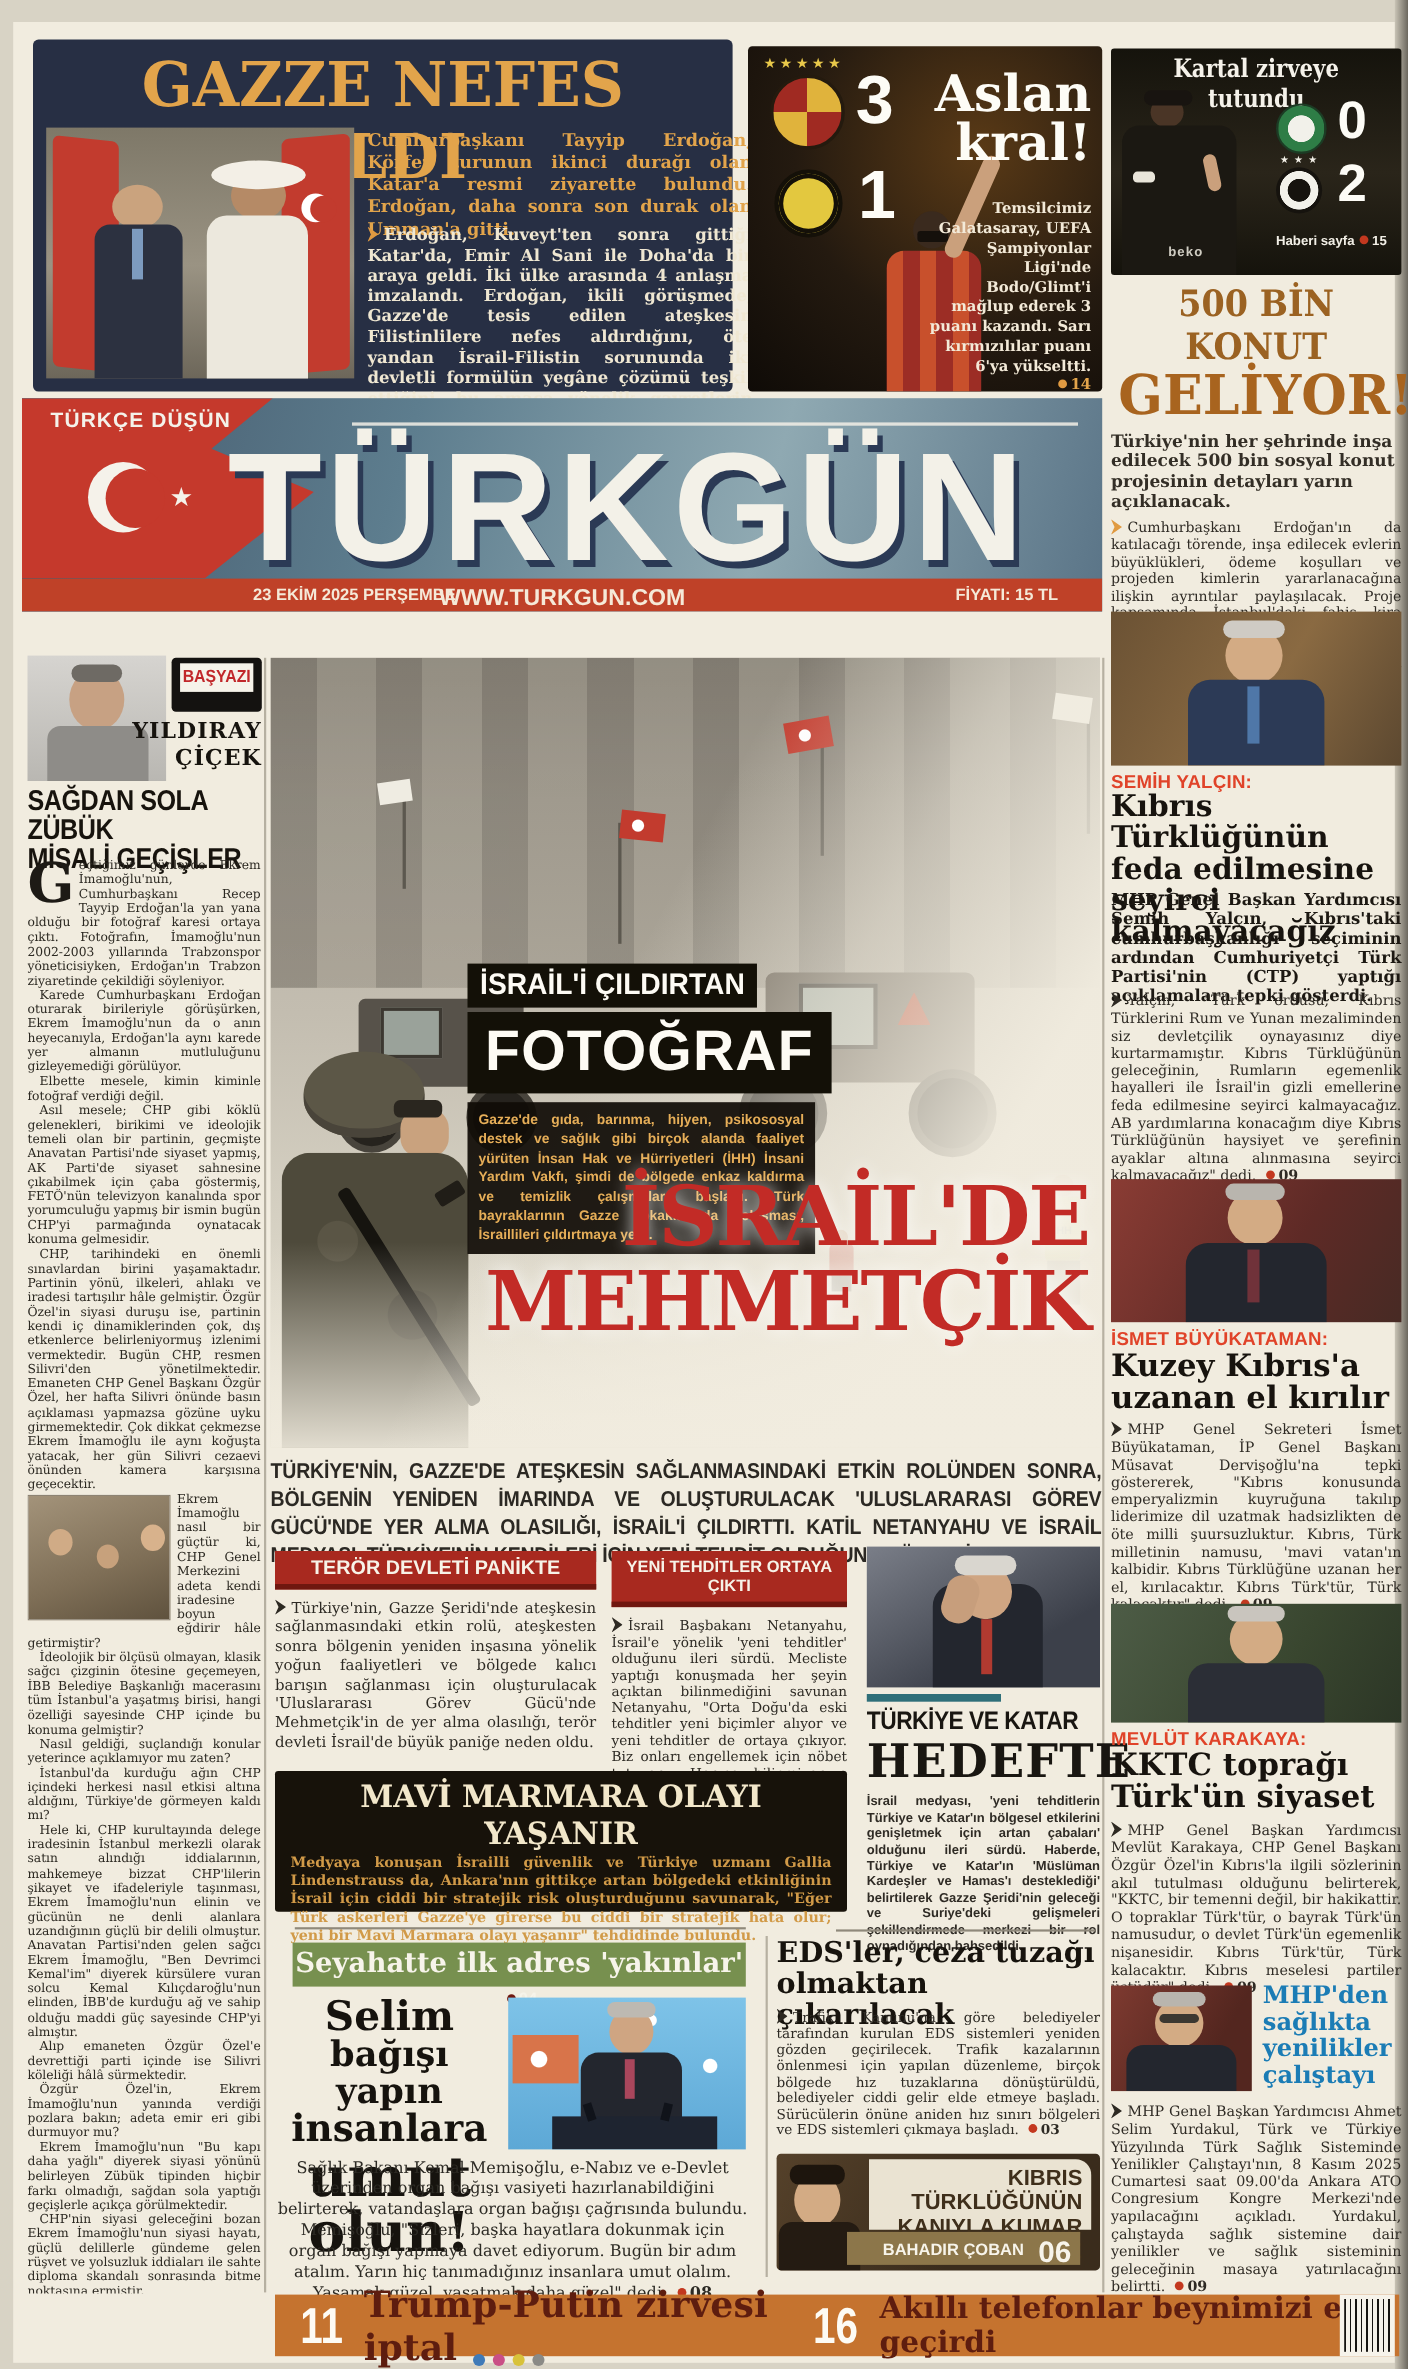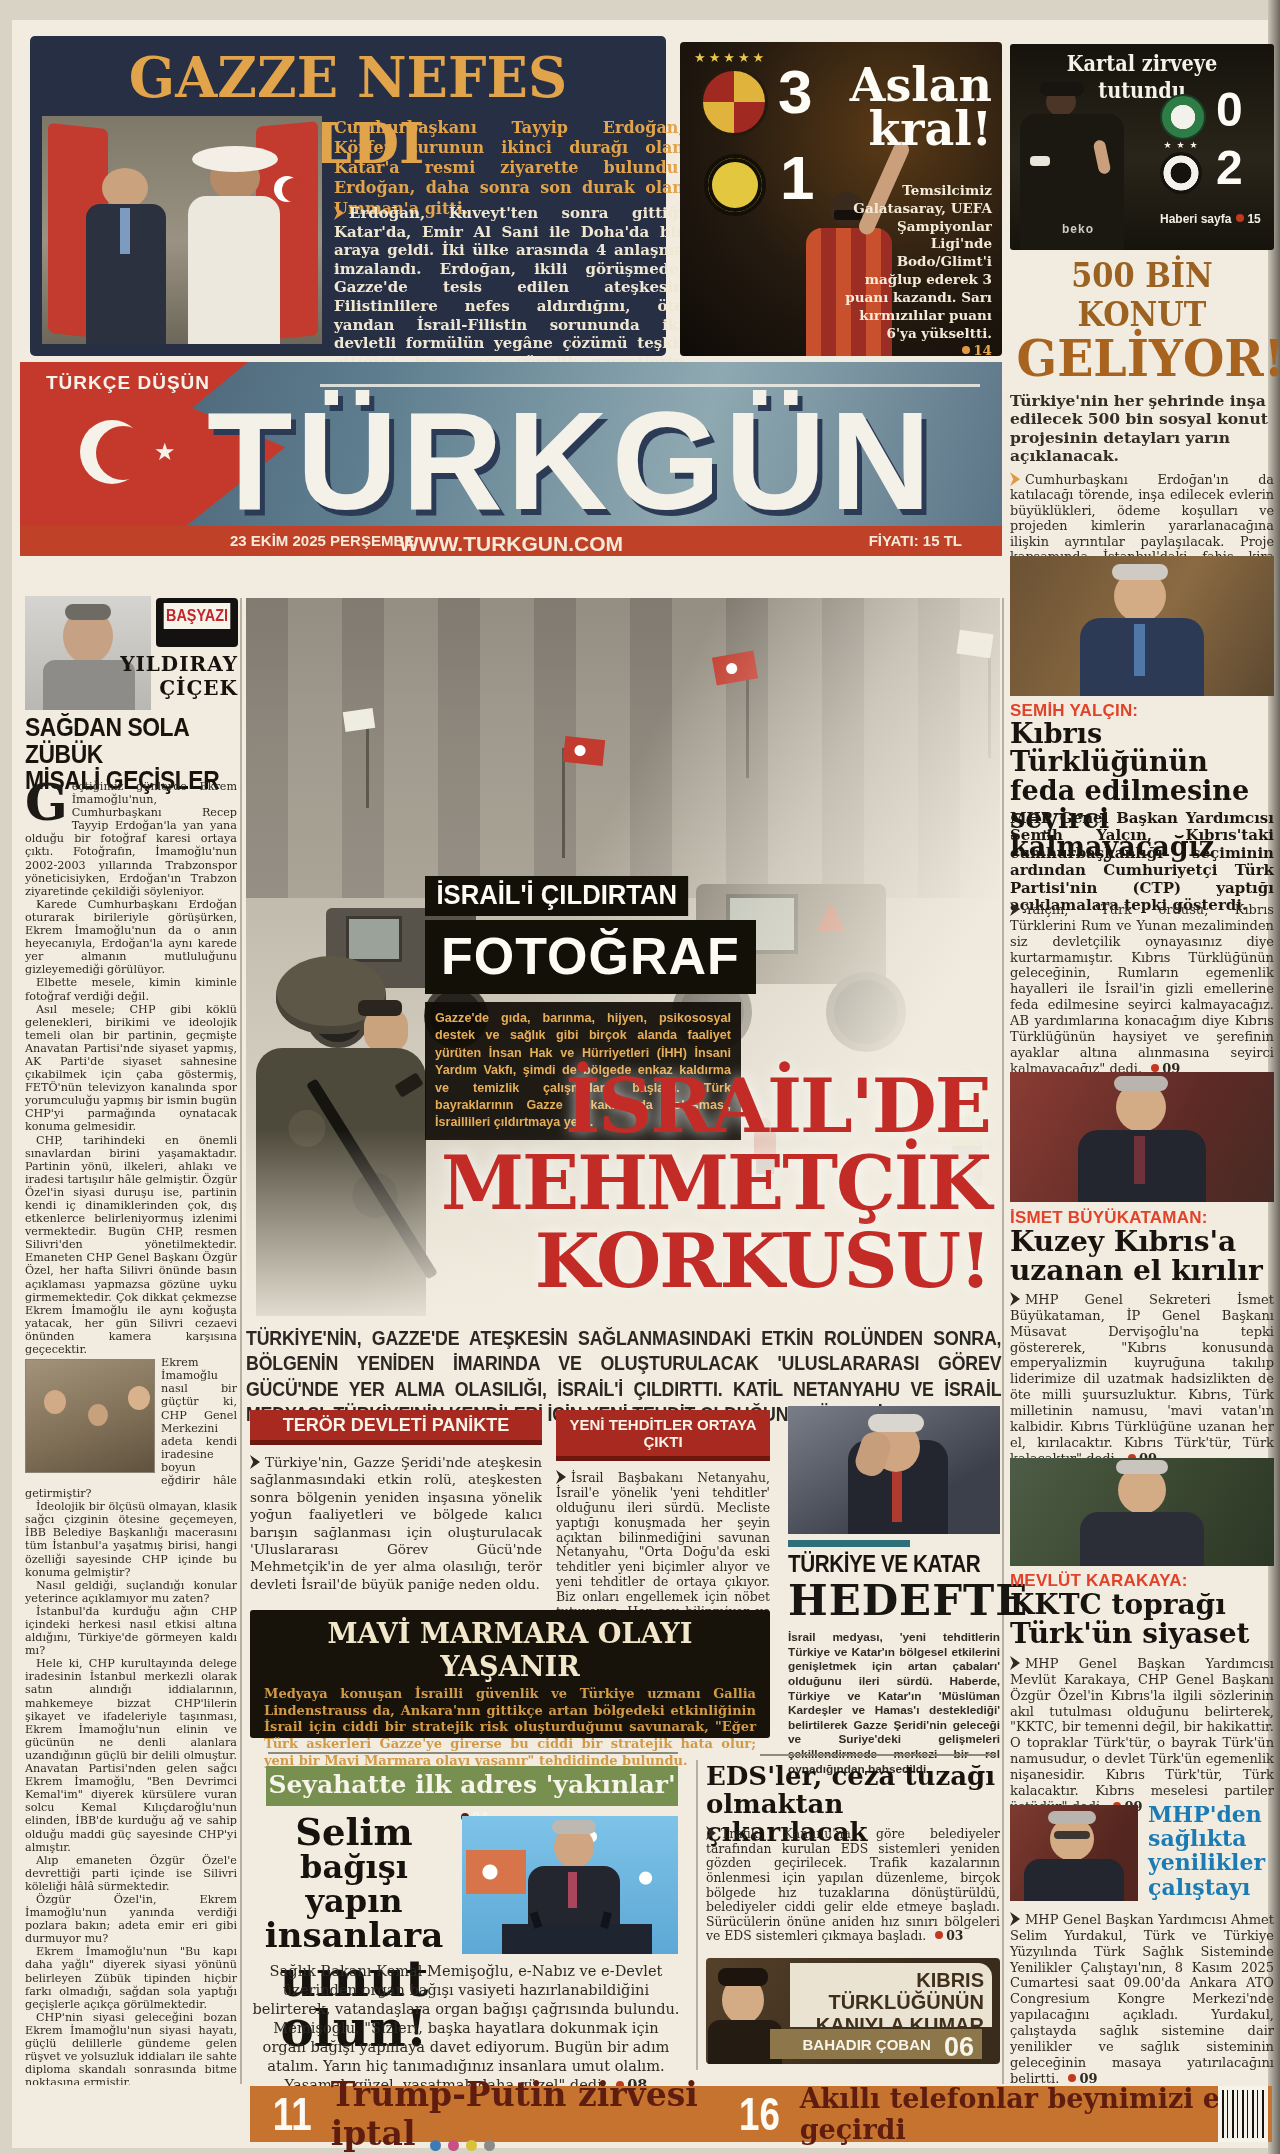--- a/index.html
+++ b/index.html
@@ -221,21 +221,20 @@
     <div class="abs" style="inset:0;background:linear-gradient(118deg,rgba(241,236,223,0) 42%,rgba(241,236,223,.55) 60%,rgba(241,236,223,.96) 80%),linear-gradient(rgba(241,236,223,0) 74%,rgba(241,236,223,.9) 100%);"></div>
   </div>
 
   <div class="abs sans" style="left:425px;top:876px;background:#131007;color:#fdfbf4;font-weight:900;font-size:27px;padding:4px 12px 5px;letter-spacing:0;transform:scaleX(.95);transform-origin:left;">İSRAİL'İ ÇILDIRTAN</div>
   <div class="abs sans" style="left:425px;top:920px;background:#131007;color:#fdfbf4;font-weight:900;font-size:52px;padding:6px 16px 8px;letter-spacing:1px;">FOTOĞRAF</div>
   <div class="abs sans just" style="left:425px;top:1002px;width:296px;background:rgba(16,12,6,.93);color:#e6ae58;font-weight:bold;font-size:12.6px;line-height:1.38;padding:8px 10px;">Gazze'de gıda, barınma, hijyen, psikososyal destek ve sağlık gibi birçok alanda faaliyet yürüten İnsan Hak ve Hürriyetleri (İHH) İnsani Yardım Vakfı, şimdi de bölgede enkaz kaldırma ve temizlik çalışmaları başlattı. Türk bayraklarının Gazze sokaklarında dolaşması, İsraillileri çıldırtmaya yetti.</div>
 
   <div class="abs rt" style="left:430px;top:1068px;width:560px;color:#c22b26;font-weight:900;font-size:75px;line-height:1.03;letter-spacing:-2px;font-family:'DejaVu Serif',serif;text-shadow:0 0 16px rgba(255,255,255,.75);">
     <div>İSRAİL'DE</div>
     <div>MEHMETÇİK</div>
-    <div>KORKUSU!</div>
   </div>
 
   <div class="abs sans just" style="left:246px;top:1326px;width:830px;transform:scaleX(.91);transform-origin:left top;font-weight:900;font-size:19.5px;line-height:1.3;color:#2b2823;letter-spacing:-.2px;">TÜRKİYE'NİN, GAZZE'DE ATEŞKESİN SAĞLANMASINDAKİ ETKİN ROLÜNDEN SONRA, BÖLGENİN YENİDEN İMARINDA VE OLUŞTURULACAK 'ULUSLARARASI GÖREV GÜCÜ'NDE YER ALMA OLASILIĞI, İSRAİL'İ ÇILDIRTTI. KATİL NETANYAHU VE İSRAİL MEDYASI, TÜRKİYE'NİN KENDİLERİ İÇİN YENİ TEHDİT OLDUĞUNU SÖYLEDİ.</div>
 
   <div class="abs" style="left:250px;top:1410px;width:292px;">
     <div class="hdr-red" style="font-size:18px;padding:5px 0 4px;">TERÖR DEVLETİ PANİKTE</div>
     <div class="just" style="margin-top:9px;font-size:13.6px;line-height:1.28;color:#2d2a24;">
       <span class="bullet"></span><span>Türkiye'nin, Gazze Şeridi'nde ateşkesin sağlanmasındaki etkin rolü, ateşkesten sonra bölgenin yeniden inşasına yönelik yoğun faaliyetleri ve bölgede kalıcı barışın sağlanması için oluşturulacak 'Uluslararası Görev Gücü'nde Mehmetçik'in de yer alma olasılığı, terör devleti İsrail'de büyük paniğe neden oldu.</span>
     </div>
   </div>

